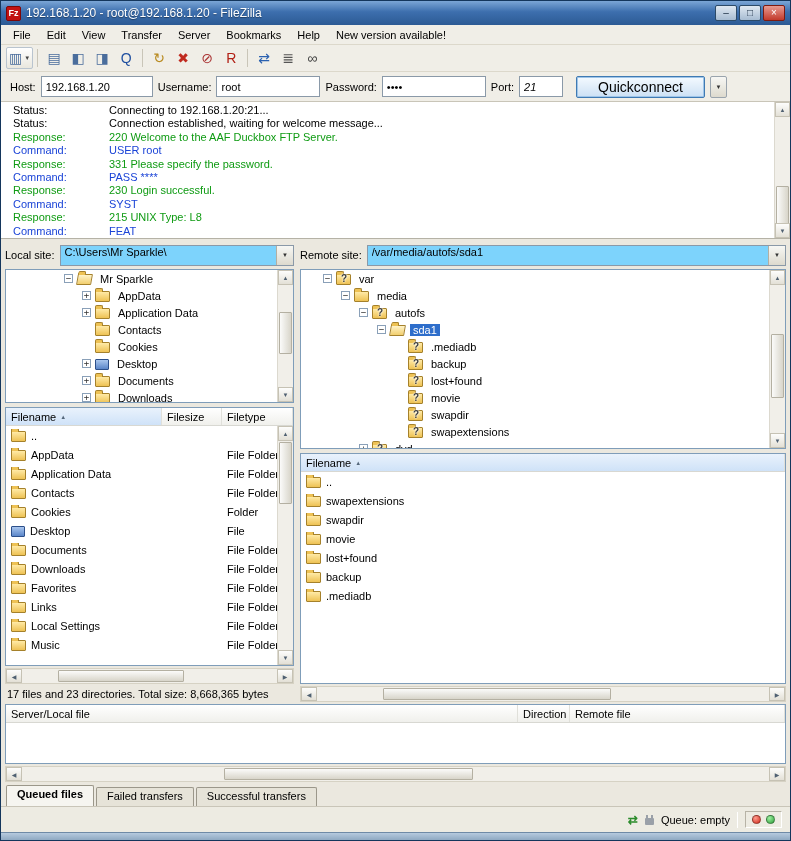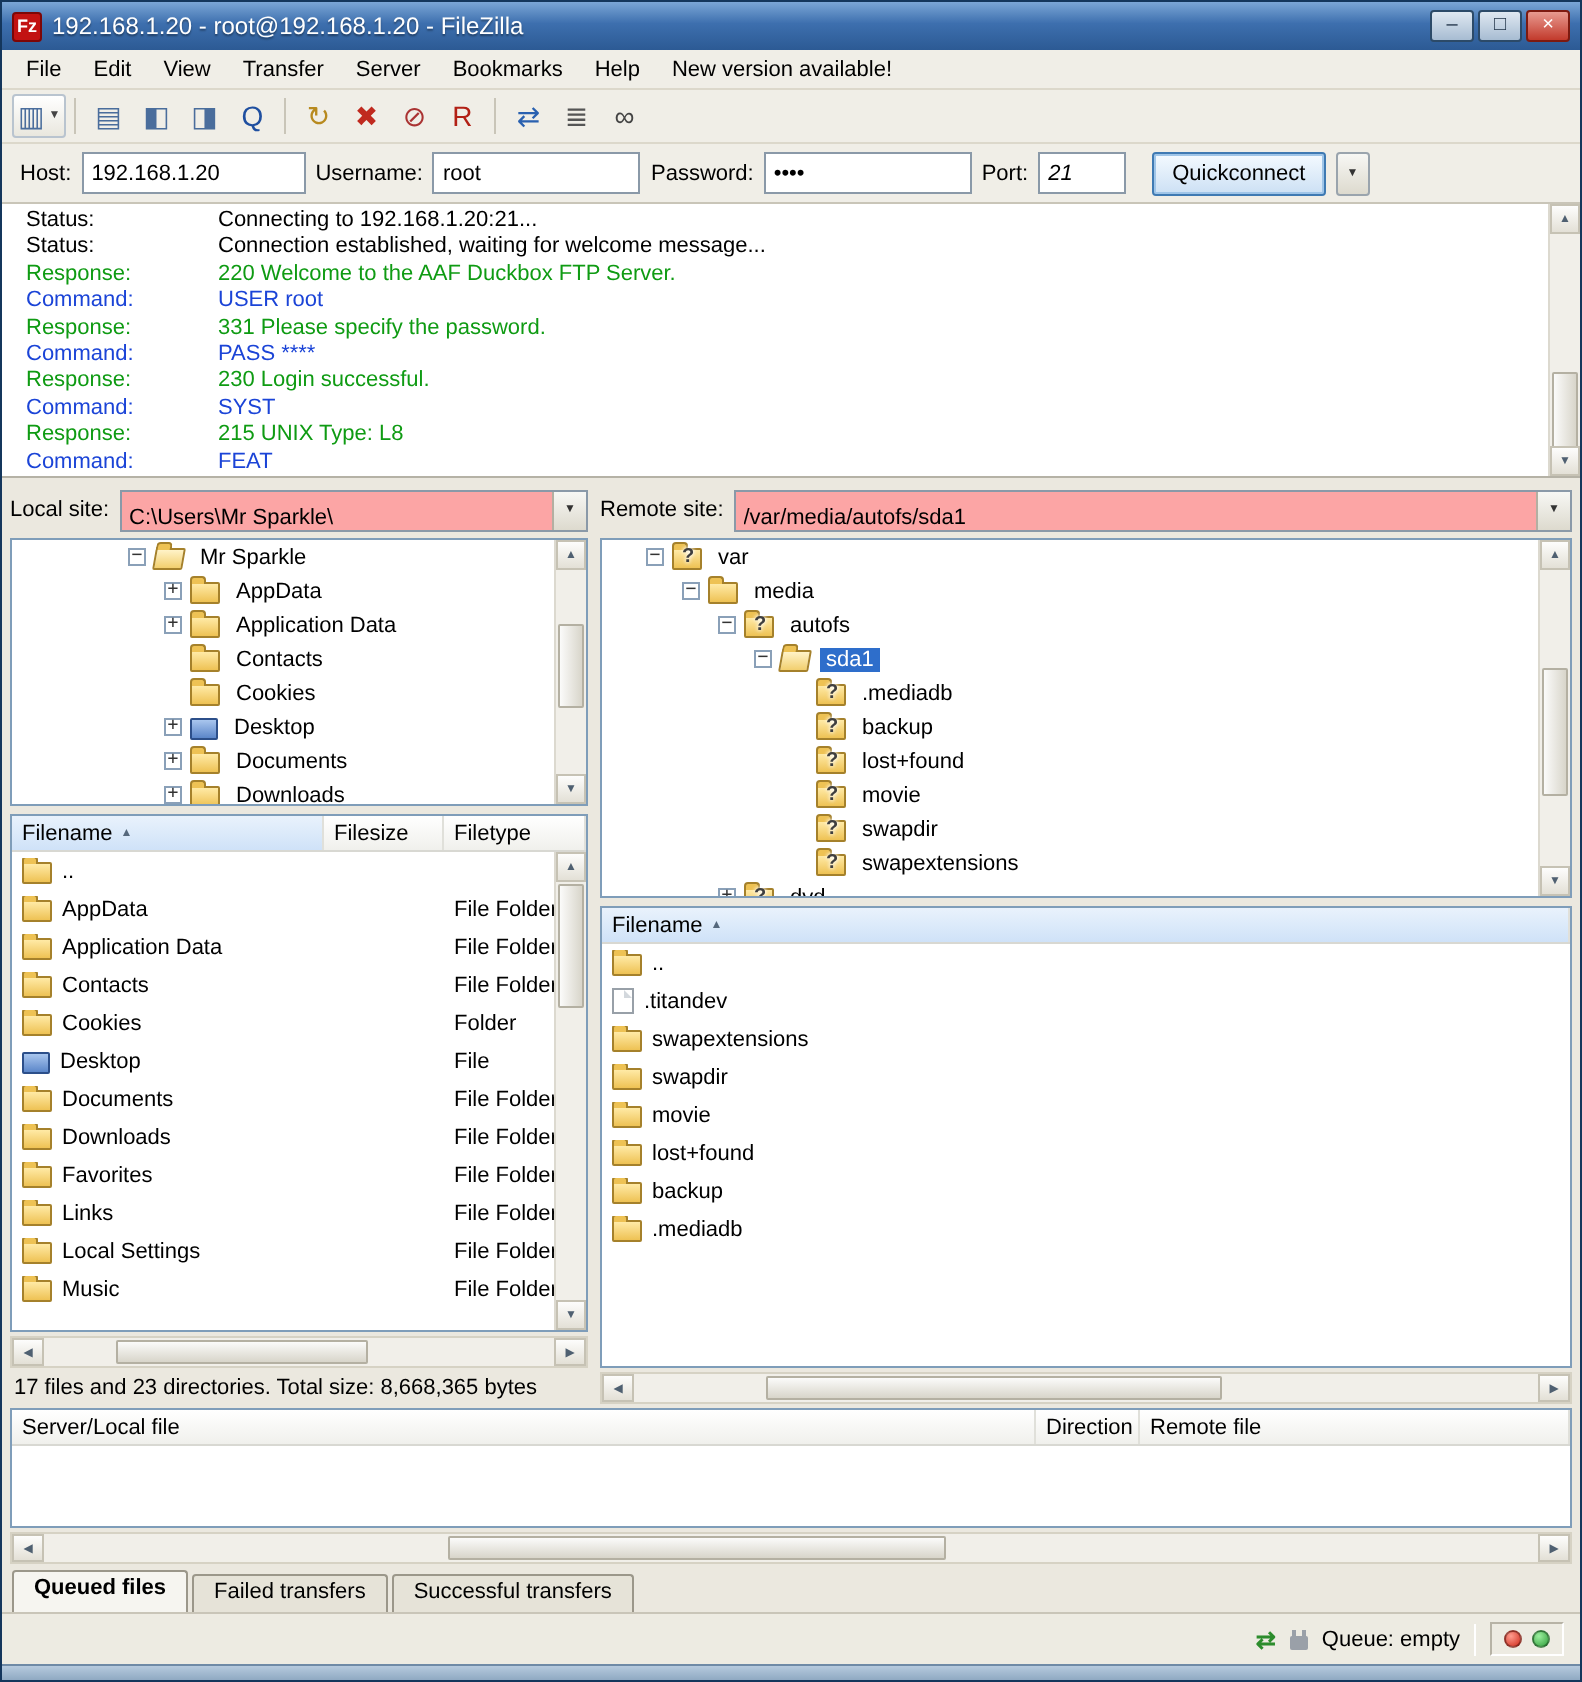--- a/index.html
+++ b/index.html
@@ -21,21 +21,21 @@
   .tbtn{ height:22px; min-width:24px; display:flex; align-items:center; justify-content:center; gap:2px; padding:0 2px; }
   .tbtn.first{ border:1px solid #b9c4cf; border-radius:2px; background:linear-gradient(#ffffff,#e9e7de); }
   .tglyph{ font-size:14px; line-height:14px; }
   .tdd{ font-size:6px; color:#444; }
   .tsep{ width:1px; height:18px; background:#c9c5b8; margin:0 4px; flex:none; }
 
   
   .qcbar{ height:30px; flex:none; background:#f0eee7; border-bottom:1px solid #c9c5b8; display:flex; align-items:center; gap:5px; padding:0 9px; font-size:11px; }
   .qcinput{ height:21px; border:1px solid #8a99a8; background:#fff; padding:0 4px; font-size:11px; }
   .qcinput.host{ width:112px; } .qcinput.user{ width:104px; } .qcinput.pass{ width:104px; } .qcinput.port{ width:44px;font-style:italic; }
-  .qcbtn{ height:22px; margin-left:8px; padding:0 9px; font-size:11px; background:linear-gradient(#f4faff,#cce0f4); border:1px solid #3f7ab3; border-radius:2px; box-shadow:0 0 0 1px #9fc5e8 inset; }
+  .qcbtn{ height:22px; margin-left:8px; padding:0 21px; font-size:14px; background:linear-gradient(#f4faff,#cce0f4); border:1px solid #3f7ab3; border-radius:2px; box-shadow:0 0 0 1px #9fc5e8 inset; }
   .qcdd{ height:22px; width:17px; background:linear-gradient(#f7f7f4,#dddace); border:1px solid #9aa4ad; border-radius:2px; font-size:6px; color:#333; }
 
   
   .log{ height:137px; flex:none; background:#fff; border-bottom:1px solid #b5b2a6; position:relative; overflow:hidden; padding:2px 0 0 12px; }
   .logline{ height:13.4px; display:flex; font-size:11px; white-space:nowrap; }
   .loglabel{ width:96px; flex:none; }
   .status{ color:#000; } .command{ color:#1b44d7; } .response{ color:#0f9b13; }
 
   
   .vscroll{ position:absolute; top:0; right:0; bottom:0; width:16px; background:#f1efe9; border-left:1px solid #dcd9cf; }
@@ -46,21 +46,21 @@
   .hscroll{ height:16px; flex:none; background:#f1efe9; border:1px solid #d6d2c4; position:relative; }
   .harrow{ position:absolute; top:0; bottom:0; width:16px; display:flex; align-items:center; justify-content:center; font-size:6px; color:#4f6071; background:linear-gradient(#fdfdfc,#e3e0d6); border:1px solid #c6c2b4; }
   .harrow.left{ left:0; } .harrow.right{ right:0; }
   .hthumb{ position:absolute; top:1px; bottom:1px; background:linear-gradient(#fbfbfa,#d8d5ca); border:1px solid #b4b0a2; border-radius:1px; }
 
   
   .panels{ height:463px; flex:none; display:flex; gap:6px; padding:5px 4px 0 4px; }
   .panel-left{ width:289px; flex:none; display:flex; flex-direction:column; min-width:0; }
   .panel-right{ flex:1; display:flex; flex-direction:column; min-width:0; }
   .sitebar{ height:22px; flex:none; display:flex; align-items:center; gap:5px; font-size:11px; margin-bottom:3px; }
-  .combo{ flex:1; height:21px; border:1px solid #8a99a8; background:#fca5a5; display:flex; align-items:flex-end; padding-left:4px; min-width:0; }
+  .combo{ flex:1; height:21px; border:1px solid #8a99a8; background:#7dd3fc; display:flex; align-items:flex-start; padding-left:4px; min-width:0; }
   .combo .val{ white-space:nowrap; overflow:hidden; }
   .combo .dd{ margin-left:auto; width:17px; height:100%; flex:none; background:linear-gradient(#f7f7f4,#dddace); border-left:1px solid #b3afa2; display:flex; align-items:center; justify-content:center; font-size:6px; color:#333; }
   .treebox{ flex:none; height:134px; border:1px solid #7f9db9; background:#fff; position:relative; overflow:hidden; margin-bottom:4px; }
   .treebox.remote{ height:180px; }
   .treerows{ margin-right:16px; overflow:hidden; }
   .trow{ height:17px; display:flex; align-items:center; font-size:11px; white-space:nowrap; }
   .tsp{ flex:none; }
   .texp{ width:9px; height:9px; flex:none; border:1px solid #8aa0b8; background:#fff; color:#333; font-size:9px; line-height:7px; text-align:center; margin-right:4px; font-family:"DejaVu Sans Mono",monospace; }
   .texp-sp{ width:13px; flex:none; }
   .tlabel{ padding:0 3px; }
@@ -522,26 +522,20 @@
           </div>
         <div class="lrows" id="remoterows">
             <div class="lrow">
               <span class="lcell cfull">
                 <span class="ic ifolder"></span>
                 <span>..</span>
               </span>
             </div>
             <div class="lrow">
               <span class="lcell cfull">
-                <span class="ic ifile"></span>
-                <span>.titandev</span>
-              </span>
-            </div>
-            <div class="lrow">
-              <span class="lcell cfull">
                 <span class="ic ifolder"></span>
                 <span>swapextensions</span>
               </span>
             </div>
             <div class="lrow">
               <span class="lcell cfull">
                 <span class="ic ifolder"></span>
                 <span>swapdir</span>
               </span>
             </div>

